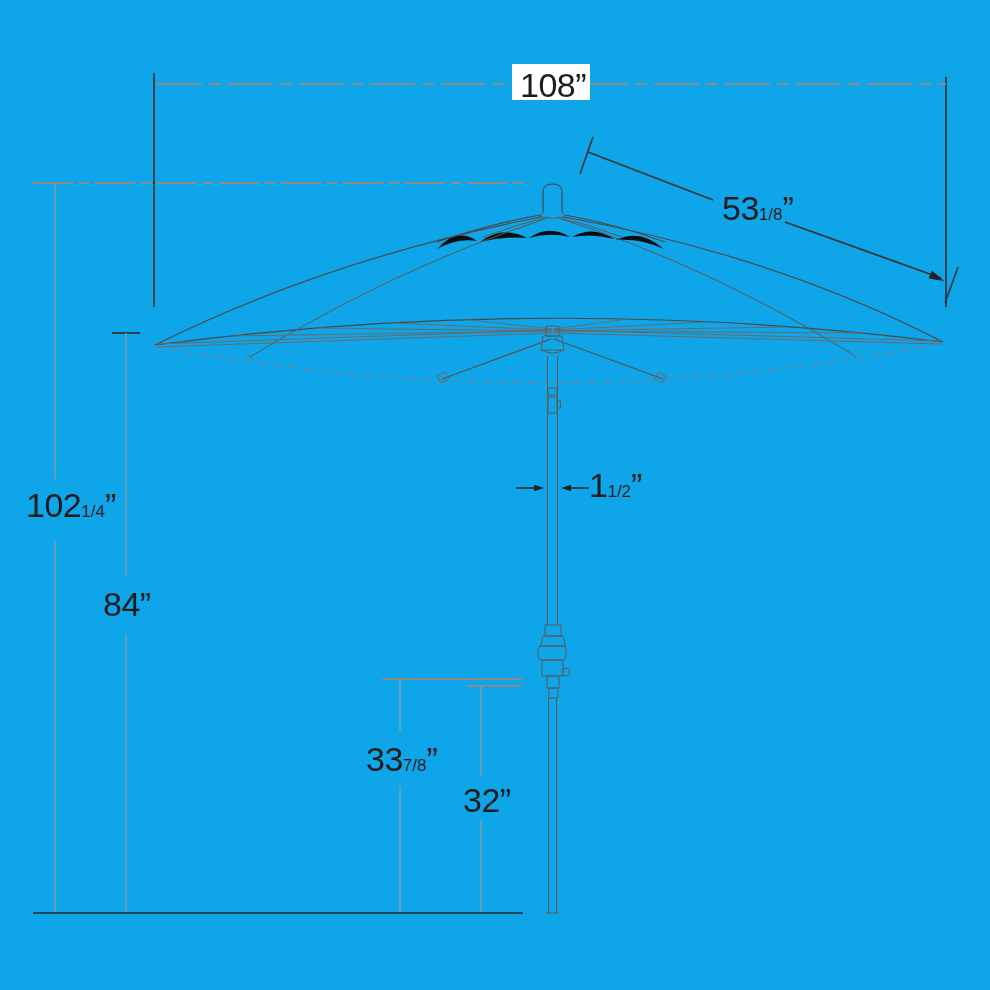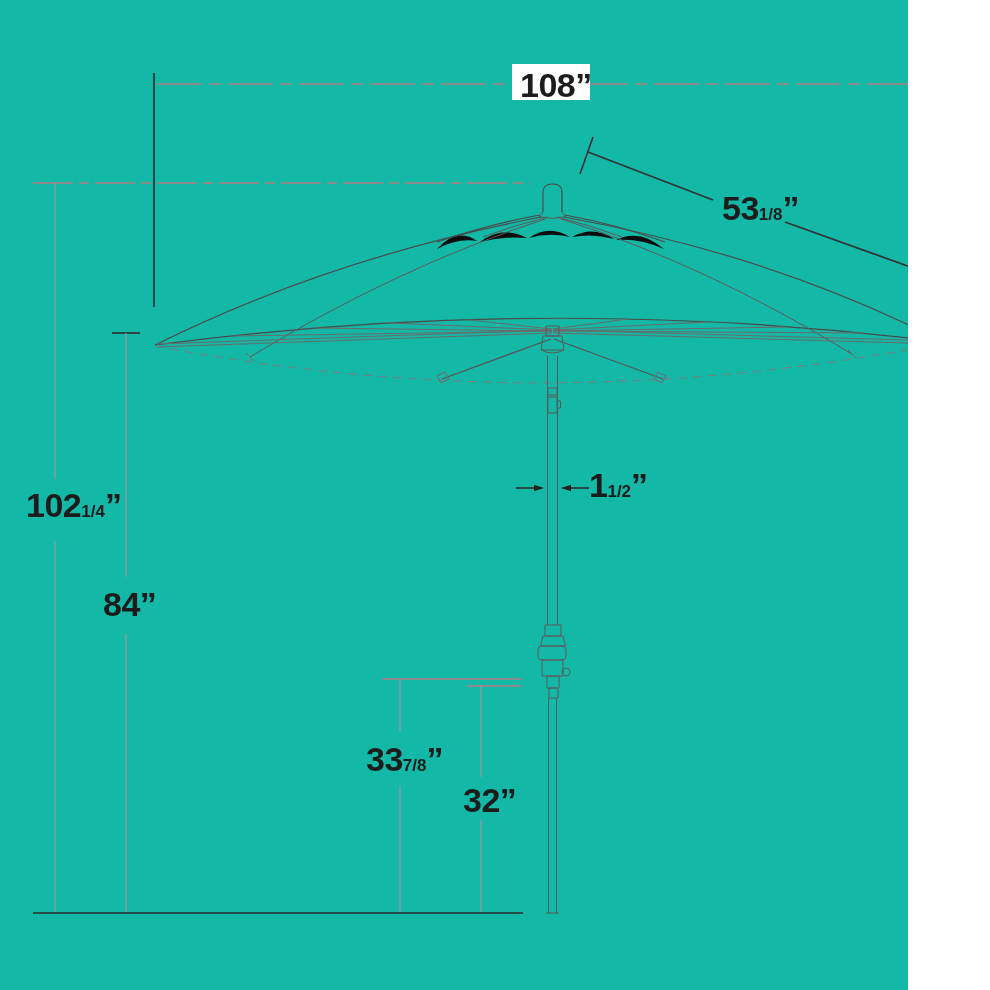--- a/index.html
+++ b/index.html
@@ -1,16 +1,16 @@
 <!DOCTYPE html>
 <html><head>
 <meta charset="utf-8">
 <style>
   html,body{margin:0;padding:0;background:#ffffff;}
-  .page{width:908px;height:990px;position:relative;background:#14b8a6;overflow:hidden;font-weight:bold;}
+  .page{width:990px;height:990px;position:relative;background:#0ea5e9;overflow:hidden;}
   svg{display:block;}
   .thin{stroke:#5a5a5a;stroke-width:1;fill:none;}
   .edge{stroke:#4a4a4a;stroke-width:1.2;fill:none;}
   .ext-dark{stroke:#2b2b2b;stroke-width:1.6;fill:none;}
   .ext-gray{stroke:#8a8a8a;stroke-width:2;fill:none;}
   .dimv{stroke:#9a9a9a;stroke-width:1.2;fill:none;}
   .diag{stroke:#333333;stroke-width:1.8;fill:none;}
   .slash{stroke:#333333;stroke-width:1.6;fill:none;}
   .arrow{fill:#222222;stroke:none;}
   .dashedge{stroke:#7d7d7d;stroke-width:1;fill:none;stroke-dasharray:9 6;}

